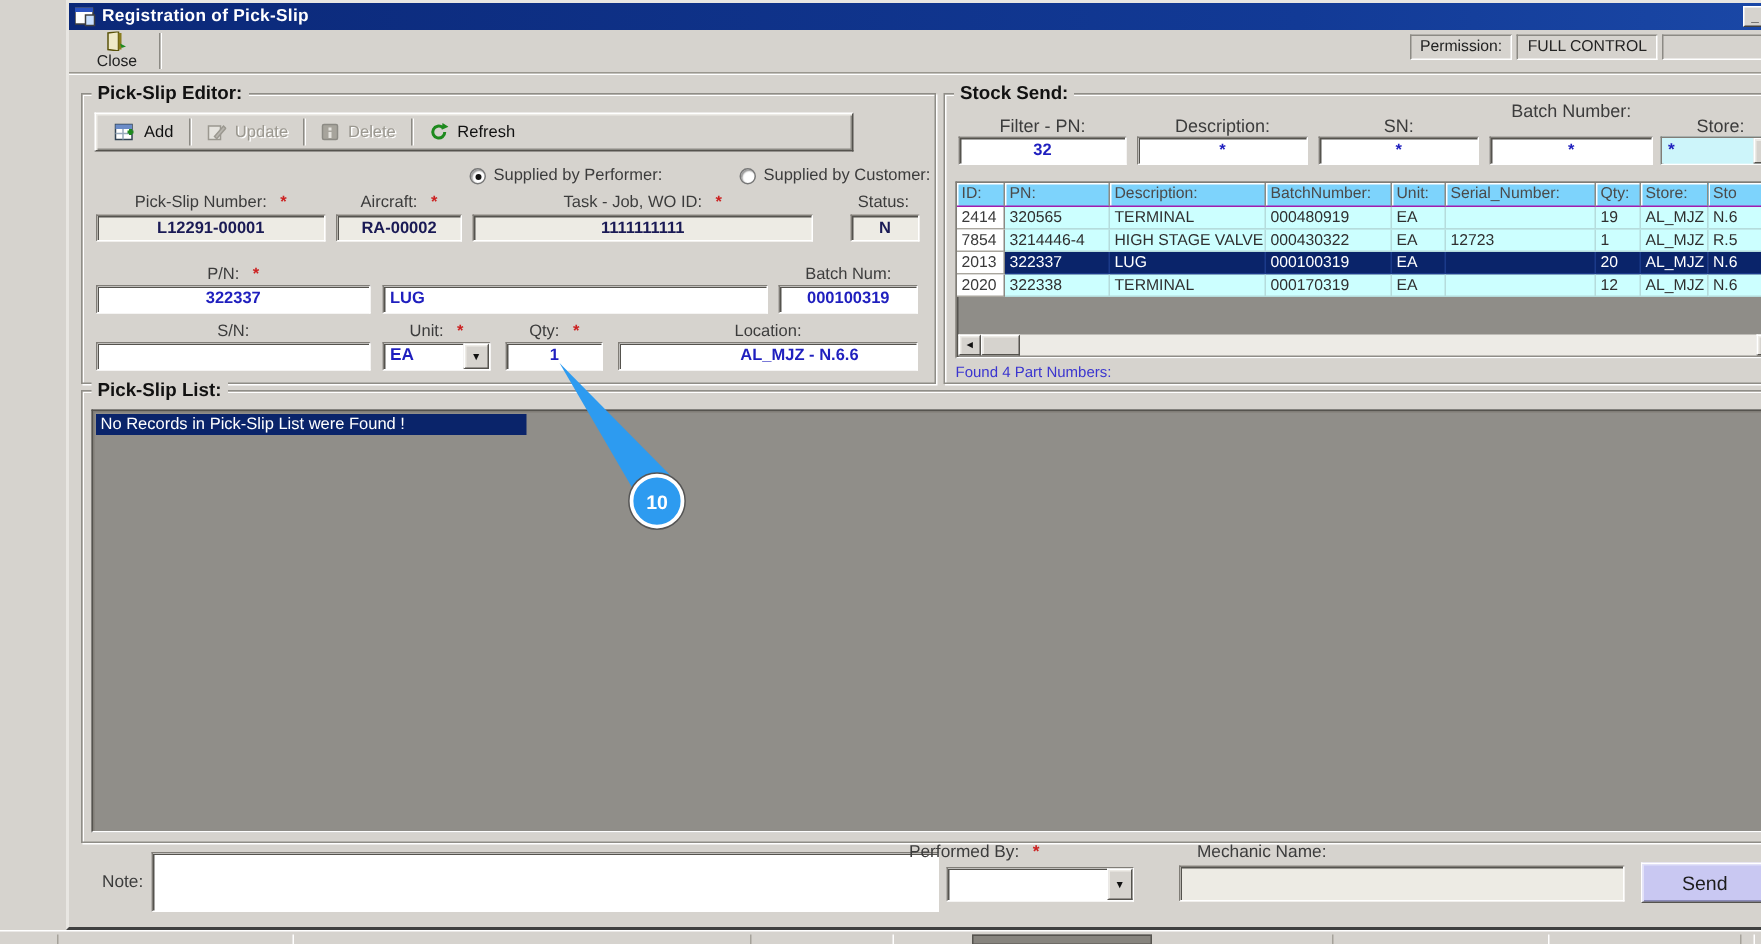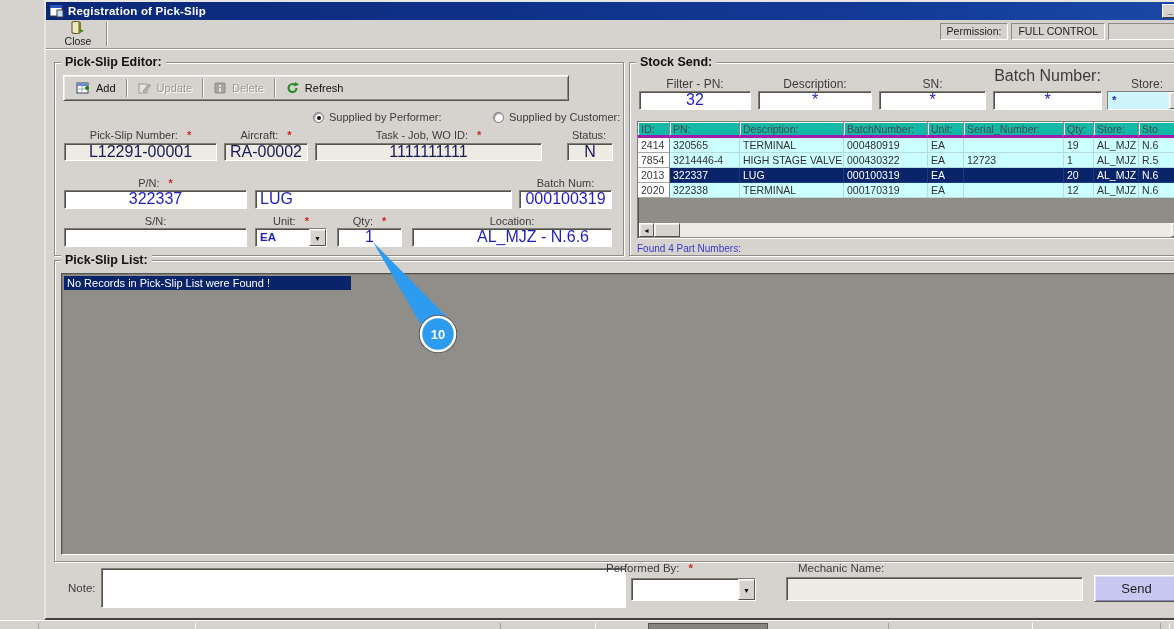--- a/index.html
+++ b/index.html
@@ -39,21 +39,21 @@
   
   .sunken { border:1px solid; border-color:#807d77 #fff #fff #807d77;
     box-shadow:inset 1px 1px 0 #55534e; background:#fff; }
   .raisedp { border:1px solid; border-color:#fff #55534e #55534e #fff;
     box-shadow:inset 1px 1px 0 #EDEBE6, inset -1px -1px 0 #8c8a84; background:#D6D3CE; }
 
   
   .flabel { position:absolute; text-align:center; font-size:11px; color:#3c3c3c; white-space:nowrap; }
   .req { color:#c22; font-weight:bold; margin-left:9px; }
   .field { position:absolute; height:18px; line-height:16px; text-align:center;
-    font-weight:normal; font-size:16px; color:#1f1fbe; overflow:hidden; }
+    font-weight:bold; font-size:11px; color:#1f1fbe; overflow:hidden; }
   .field.gray { background:#EDEBE4; color:#1a1a55; }
   .field.left { text-align:left; padding-left:4px; }
   .combo { position:absolute; display:flex; }
   .combo .cval { flex:1; line-height:17px; padding-left:4px; font-weight:bold;
     font-size:11.5px; color:#1f1fbe; overflow:hidden; }
   .combo .cbtn { width:17px; background:#D6D3CE; border:1px solid;
     border-color:#fff #55534e #55534e #fff; box-shadow:inset 1px 1px 0 #EDEBE6;
     font-size:7px; color:#111; text-align:center; line-height:17px; }
 
   
@@ -69,21 +69,21 @@
   .rcirc.on::after { content:""; position:absolute; left:3px; top:3px; width:4px; height:4px;
     border-radius:50%; background:#111; }
 
   
   #stock-table { position:absolute; left:7px; top:58px; width:551px; height:118px;
     border:1px solid; border-color:#807d77 #fff #fff #807d77;
     box-shadow:inset 1px 1px 0 #55534e; background:#8f8d88; overflow:hidden; }
   .trow { display:flex; height:15px; }
   .trow.thead { height:16px; }
   .tc { flex:none; overflow:hidden; white-space:nowrap; padding:1px 0 0 3px; font-size:10.5px; }
-  .tc.h { background:#14b8a6; color:#4a4a4a; border-right:1px solid #8c8a84; border-bottom:3px solid #a21caf;
+  .tc.h { background:#7dd3fc; color:#4a4a4a; border-right:1px solid #8c8a84; border-bottom:1px solid #a21caf;
     box-shadow:inset 1px 1px 0 #fff; }
   .tc.idc { background:#ffffff; color:#3a3a3a; border-right:1px solid #8c8a84; border-bottom:1px solid #a9a69e; }
   .tc.dc { background:#CCFFFF; color:#2f2f2f; border-right:1px solid #b5dcdc; border-bottom:1px solid #b5dcdc; }
   .trow.sel .tc.dc { background:#0A246A; color:#fff; border-right-color:#1b3a8a; border-bottom-color:#1b3a8a; }
   #hscroll { position:absolute; left:1px; bottom:1px; height:14px; right:1px; background:#EDEBE6; display:flex; }
   .sarr { width:15px; height:14px; background:#D6D3CE; border:1px solid; border-color:#fff #55534e #55534e #fff;
     box-shadow:inset 1px 1px 0 #EDEBE6; font-size:7px; text-align:center; line-height:13px; color:#111; }
   #hthumb { width:26px; height:14px; background:#D6D3CE; border:1px solid; border-color:#fff #55534e #55534e #fff;
     box-shadow:inset 1px 1px 0 #EDEBE6; }
   #found { position:absolute; left:7px; top:180px; font-size:10px; color:#3b35cf; }
@@ -239,21 +239,21 @@
     <div class="field sunken" style="left:282px; top:165px; width:65px; height:19px;">1</div>
     <div class="field sunken" style="left:357px; top:165px; width:200px; height:19px;padding-left:42px;">AL_MJZ - N.6.6</div>
   </div>
 
   <div class="groupbox" style="left:583px; top:60px; width:583px; height:194px;">
     <span class="gbtitle">Stock Send:</span>
 
     <div class="flabel" style="left:9px;  top:14px; width:112px; font-size:12px;">Filter - PN:</div>
     <div class="flabel" style="left:128px; top:14px; width:114px; font-size:12px;">Description:</div>
     <div class="flabel" style="left:249px; top:14px; width:107px; font-size:12px;">SN:</div>
-    <div class="flabel" style="left:363px; top:4px; width:109px; font-size:16px;">Batch Number:</div>
+    <div class="flabel" style="left:363px; top:4px; width:109px; font-size:12px;">Batch Number:</div>
     <div class="flabel" style="left:477px; top:14px; width:80px; font-size:12px;">Store:</div>
 
     <div class="field sunken" style="left:9px;  top:28px; width:112px; height:19px;">32</div>
     <div class="field sunken" style="left:128px; top:28px; width:114px; height:19px;">*</div>
     <div class="field sunken" style="left:249px; top:28px; width:107px; height:19px;">*</div>
     <div class="field sunken" style="left:363px; top:28px; width:109px; height:19px;">*</div>
     <div class="combo sunken" style="left:477px; top:28px; width:80px; height:19px; background:#CDF5FA;">
       <span class="cval" style="background:#CDF5FA;">*</span>
       <span class="cbtn">▼</span>
     </div>

